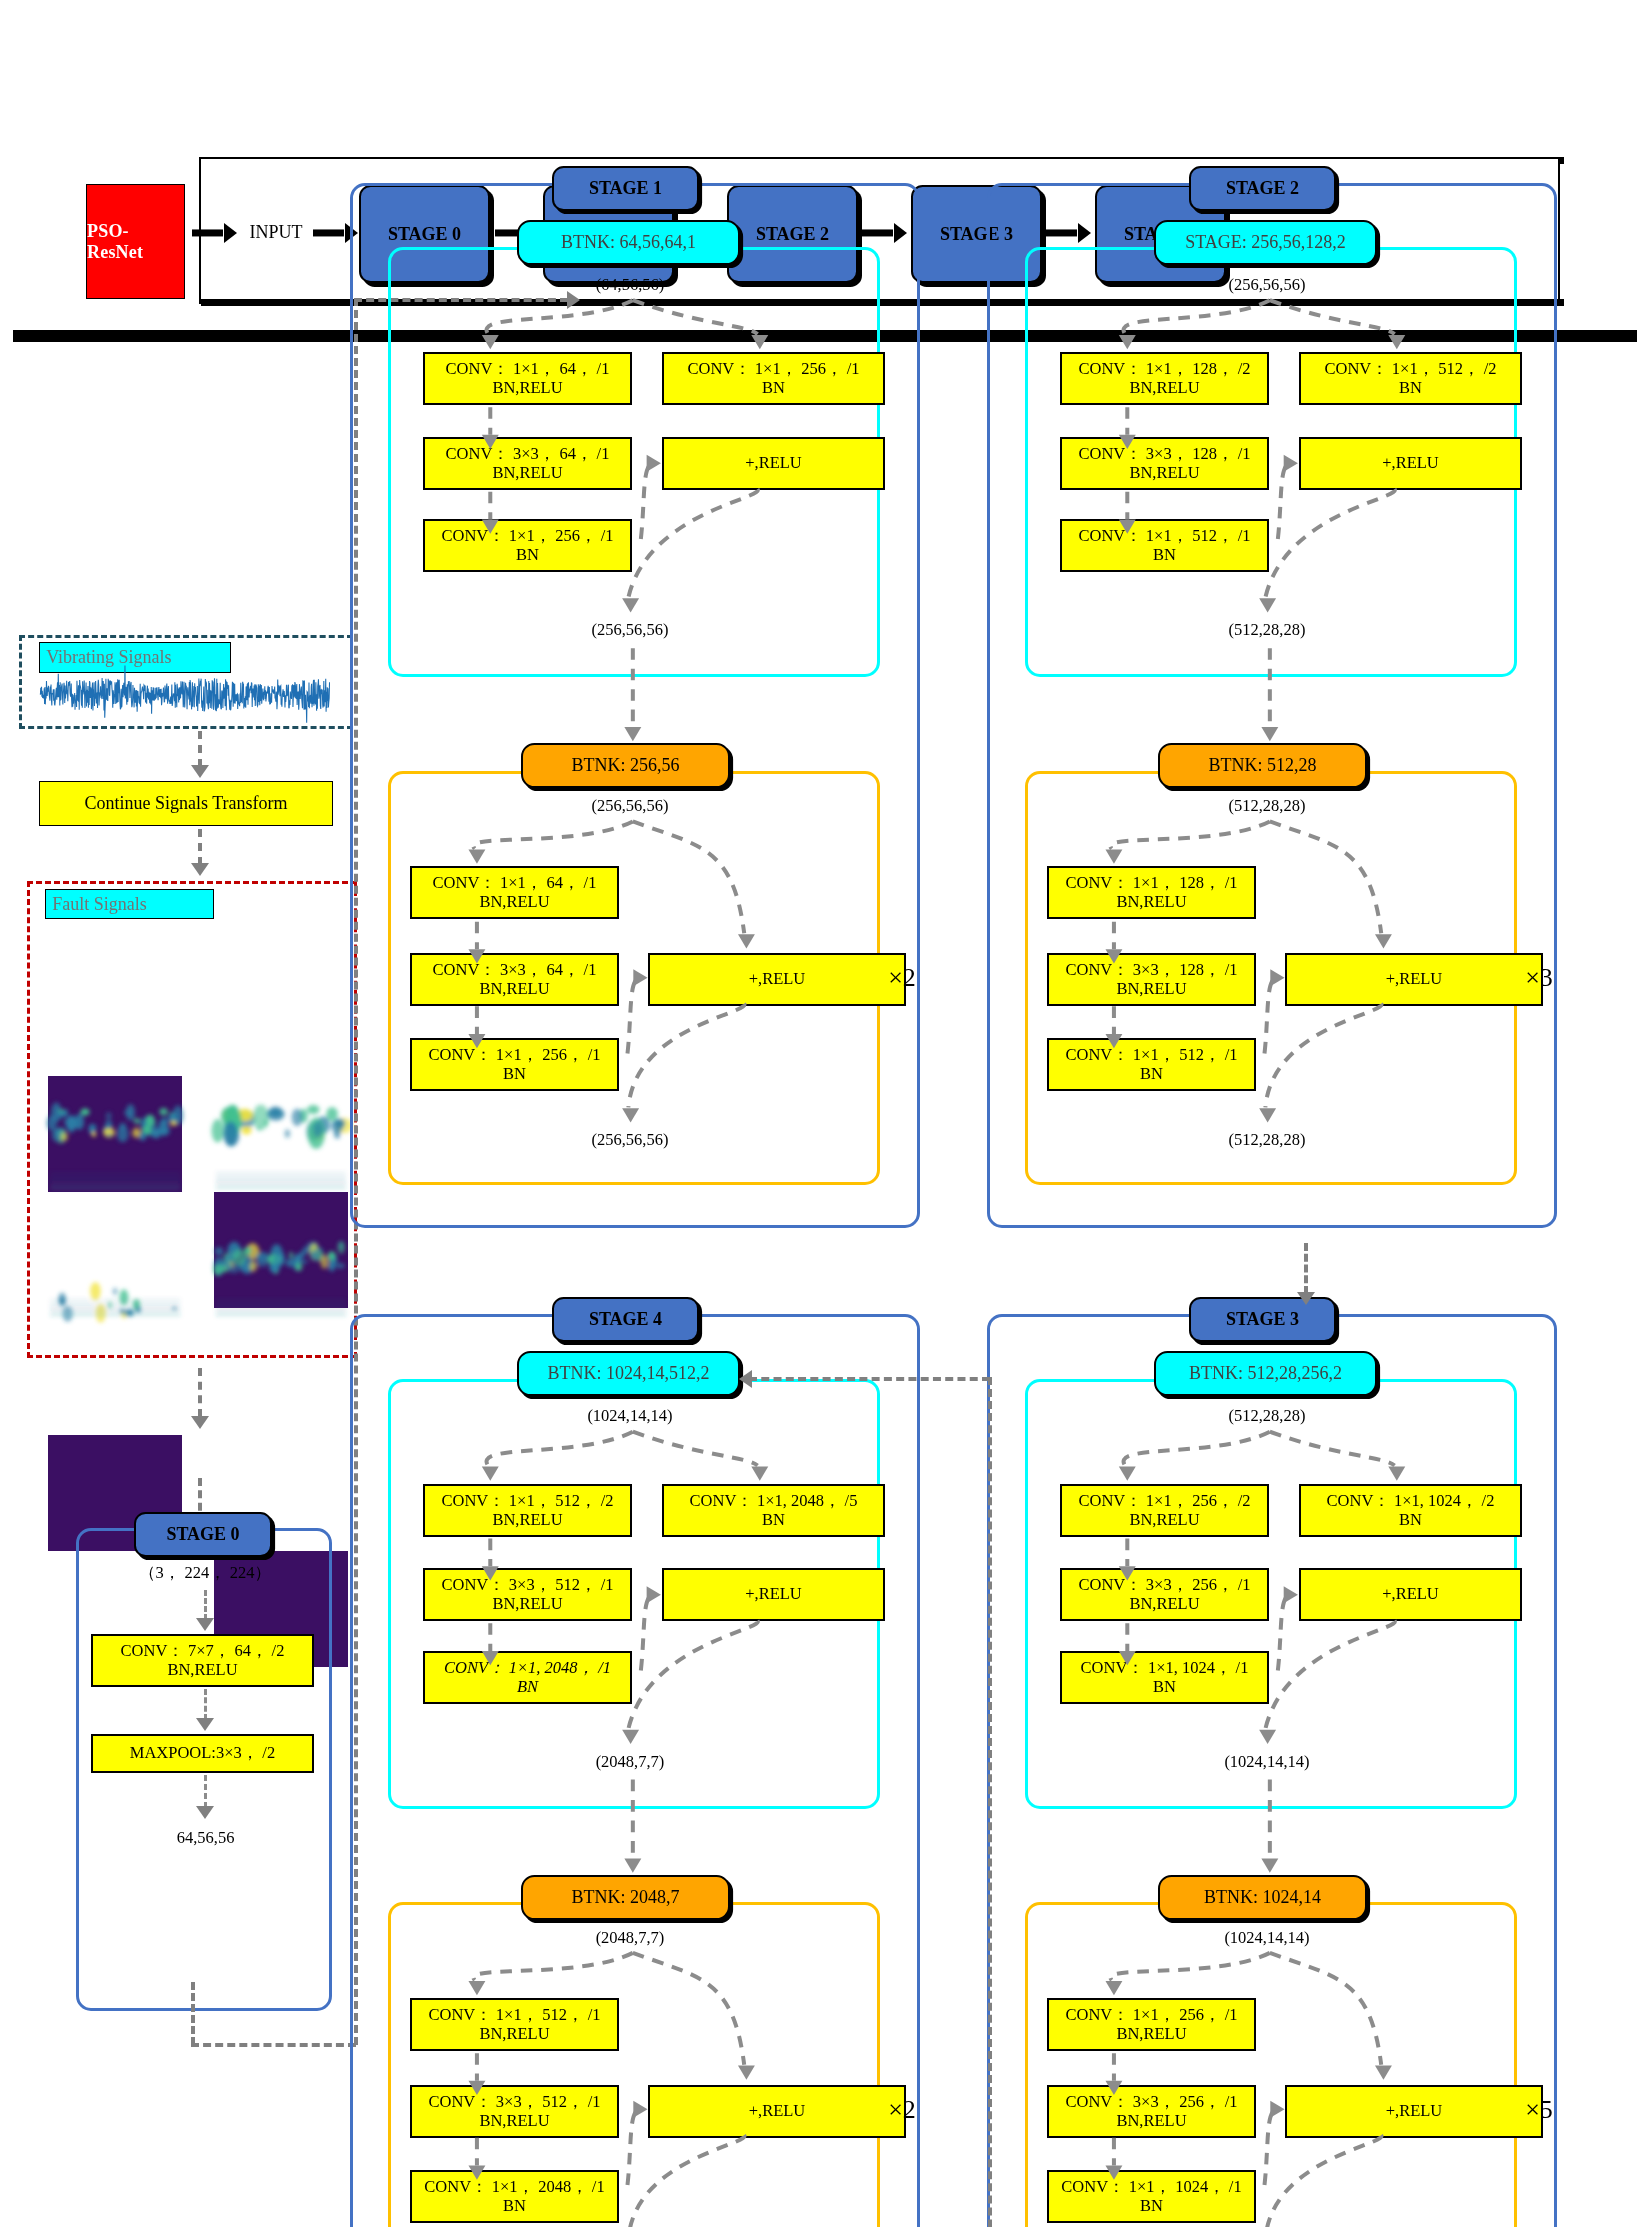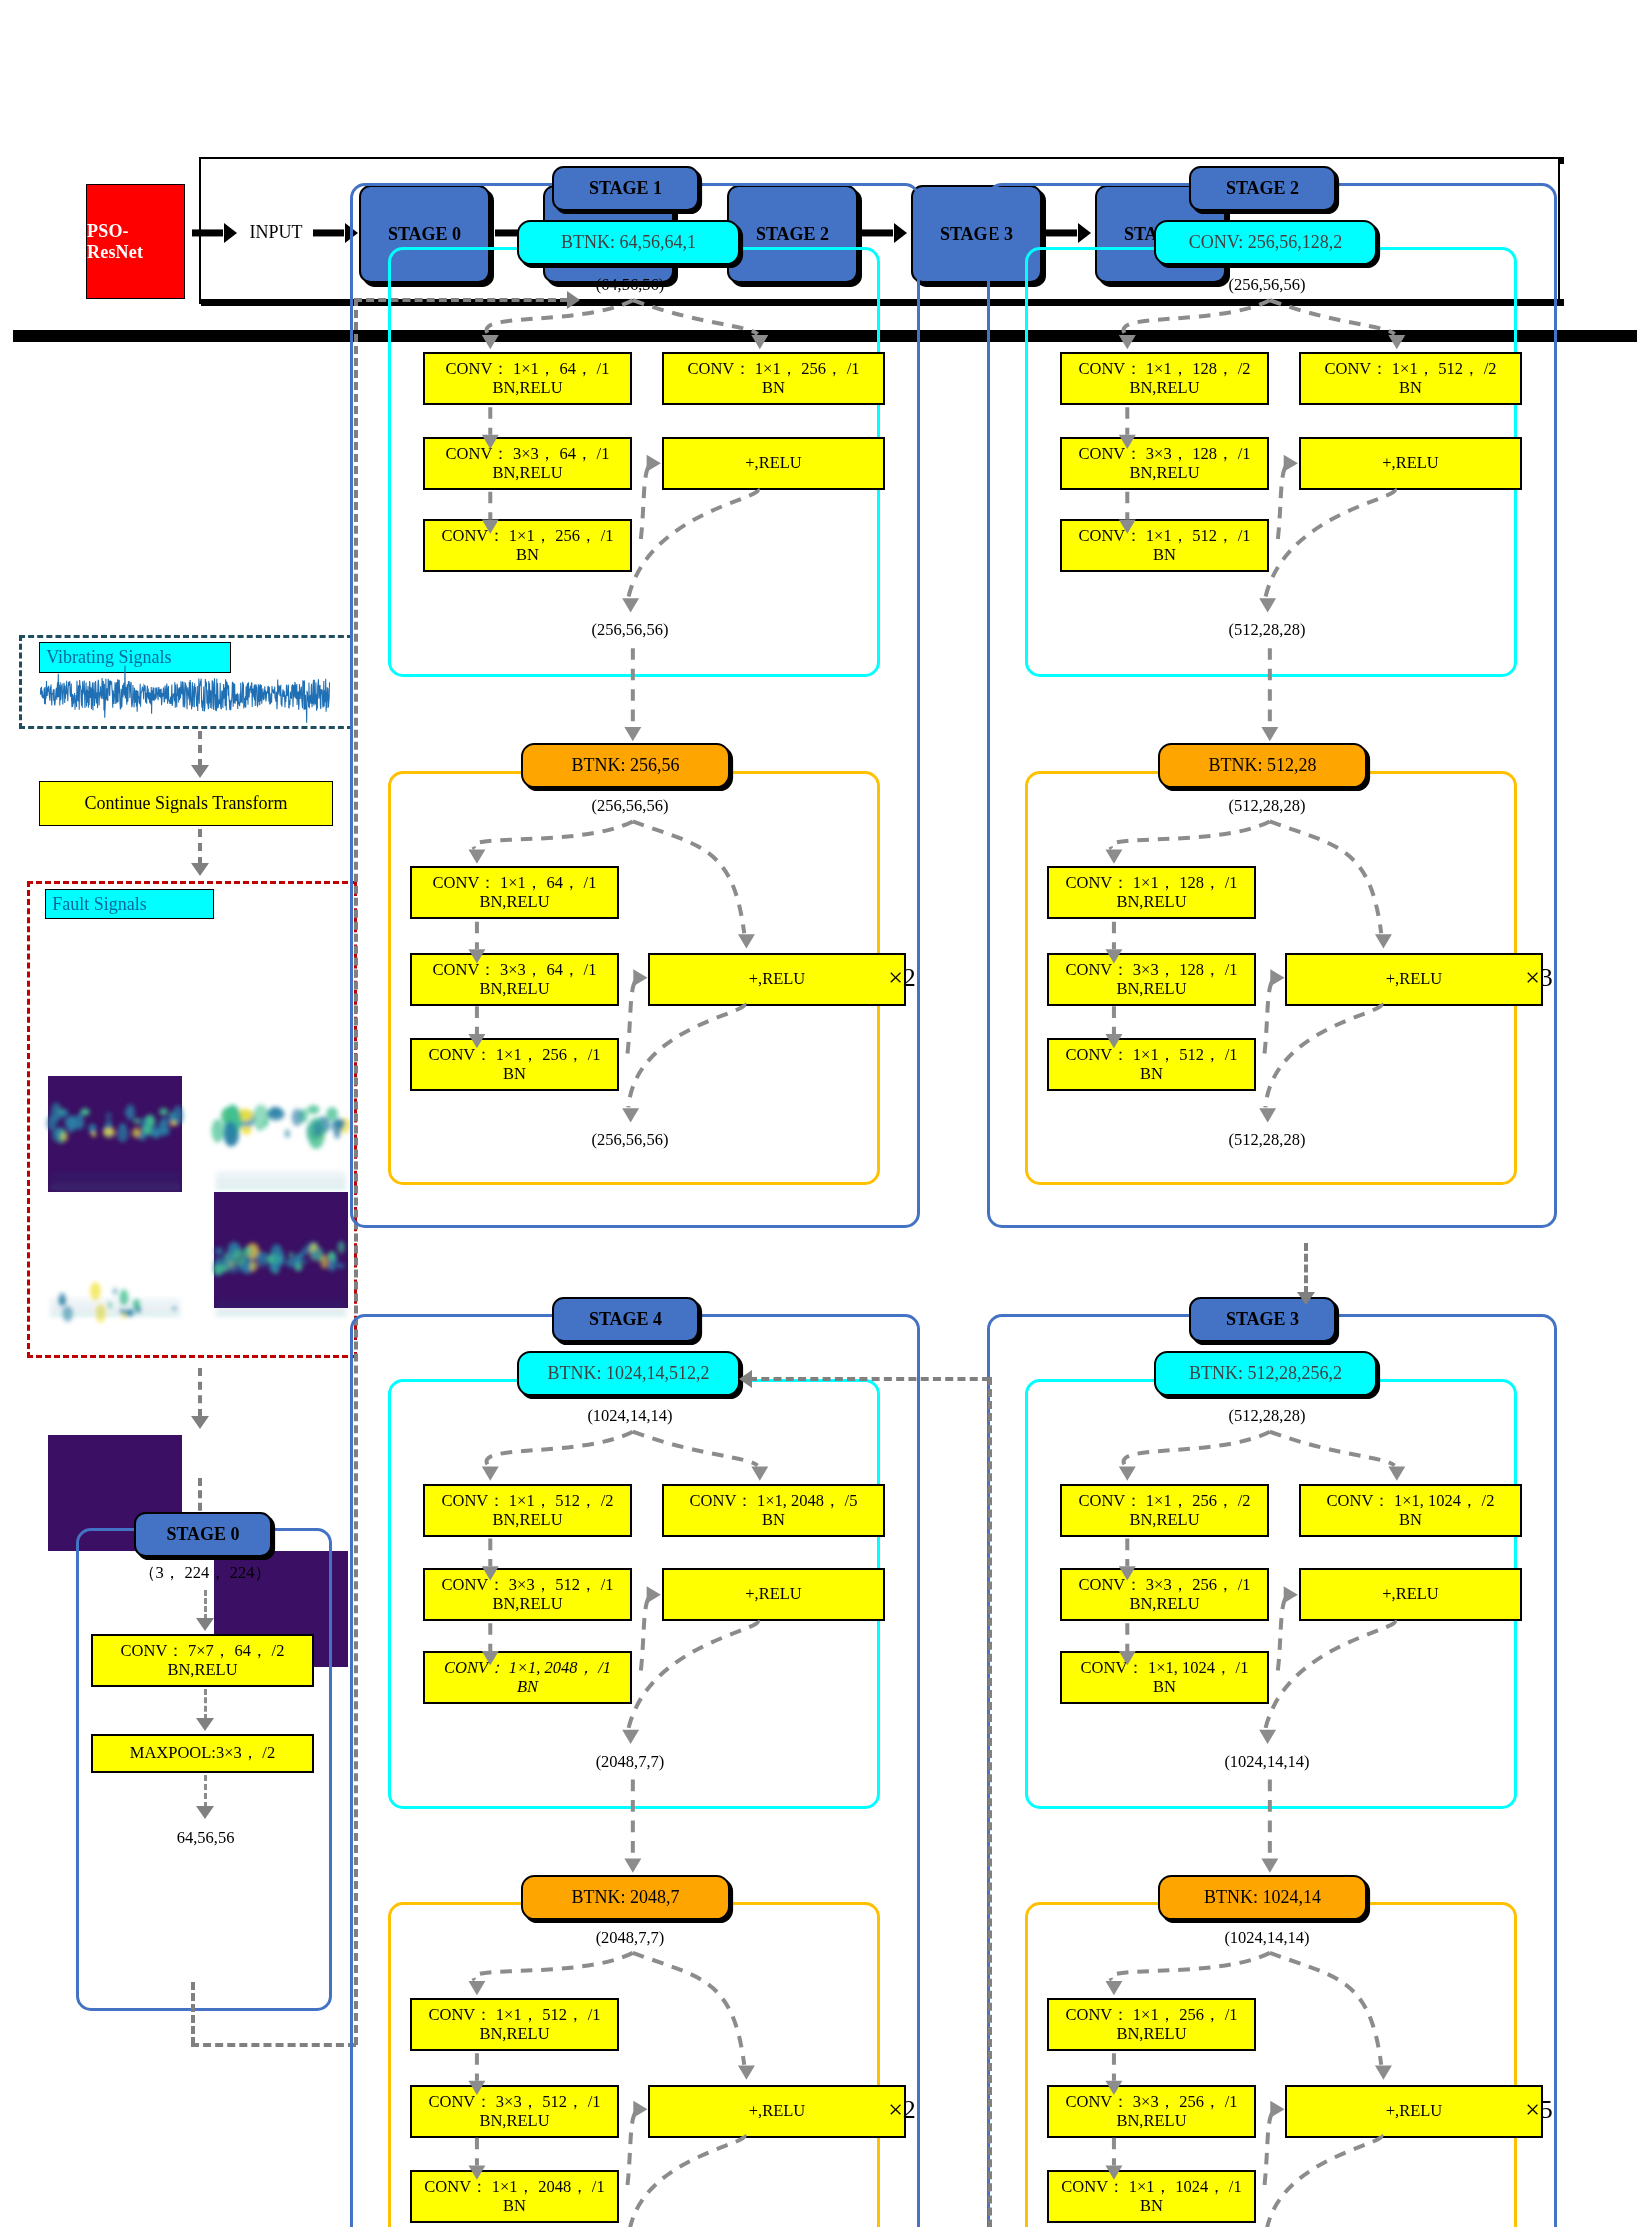--- a/index.html
+++ b/index.html
@@ -23,21 +23,21 @@
   .fatarrow{position:absolute;}
   .fatarrow .shaft{position:absolute;background:#000;height:7.1px;top:50%;transform:translateY(-50%);left:0;}
   .fatarrow .head{position:absolute;top:50%;transform:translateY(-50%);right:0;
                   width:0;height:0;border-top:10.2px solid transparent;border-bottom:10.2px solid transparent;
                   border-left:13.4px solid #000;}
 
   
   .dash-box-teal{border:3.1px dashed #1f4e5f;background:#fff;}
   .dash-box-red{border:3.1px dashed #c00000;background:#fff;}
   .cyan-label{background:#00ffff;border:1.8px solid #000;display:flex;align-items:center;
-              padding-left:6.2px;font-size:18px;color:#0369a1;}
+              padding-left:6.2px;font-size:18px;color:#737373;}
   .yellow-box{background:#ffff00;border:1.8px solid #000;display:flex;align-items:center;
               justify-content:center;text-align:center;font-size:18px;color:#000;line-height:1.15;}
 
   
   .gdash-v{position:absolute;border-left:4px dashed #808080;}
   .gdash-h{position:absolute;border-top:4px dashed #808080;}
   .gdash-v-thin{position:absolute;border-left:3.6px dashed #8c8c8c;}
   .ghead-down{position:absolute;width:0;height:0;border-left:9.4px solid transparent;
               border-right:9.4px solid transparent;border-top:13.4px solid #808080;}
   .ghead-right{position:absolute;width:0;height:0;border-top:9.4px solid transparent;
@@ -414,21 +414,21 @@
         <path d="M1408 2365 C 1418 2275, 1410 2195, 1437 2195" stroke="#8c8c8c" stroke-width="9" fill="none" stroke-dasharray="26 20"></path>
         <polygon points="1421,2176 1421,2214 1453,2195" fill="#8c8c8c"></polygon>
         <path d="M1670 2253 C 1685 2275, 1425 2305, 1410 2486" stroke="#8c8c8c" stroke-width="9" fill="none" stroke-dasharray="26 20"></path>
         <polygon points="1396,2488 1434,2488 1415,2520" fill="#8c8c8c"></polygon>
         <path d="M1420 1455 L1420 1630" stroke="#8c8c8c" stroke-width="9" fill="none" stroke-dasharray="26 20"></path>
         <polygon points="1401,1632 1439,1632 1420,1664" fill="#8c8c8c"></polygon>
       </svg>
       <div class="stage-panel abs" style="left:987px;top:183px;width:570px;height:1045px;"></div>
       <div class="stage-tab abs" style="left:1189px;top:166px;width:147px;height:45px;">STAGE 2</div>
       <div class="btnk-panel-cyan abs" style="left:1025px;top:247px;width:492px;height:430px;"></div>
-      <div class="btnk-tab-cyan abs" style="left:1154px;top:220px;width:223px;height:45px;">CONV: 256,56,128,2</div>
+      <div class="btnk-tab-cyan abs" style="left:1154px;top:220px;width:223px;height:45px;">STAGE: 256,56,128,2</div>
       <div class="shape-lab abs" style="left:1178px;top:272px;width:178px;height:25px;">(256,56,56)</div>
       <div class="conv abs" style="left:1060px;top:352px;width:209px;height:53px;">
         <span>CONV： 1×1， 128， /2</span>
         <span>BN,RELU</span>
       </div>
       <div class="conv abs" style="left:1060px;top:437px;width:209px;height:53px;">
         <span>CONV： 3×3， 128， /1</span>
         <span>BN,RELU</span>
       </div>
       <div class="conv abs" style="left:1060px;top:519px;width:209px;height:53px;">

